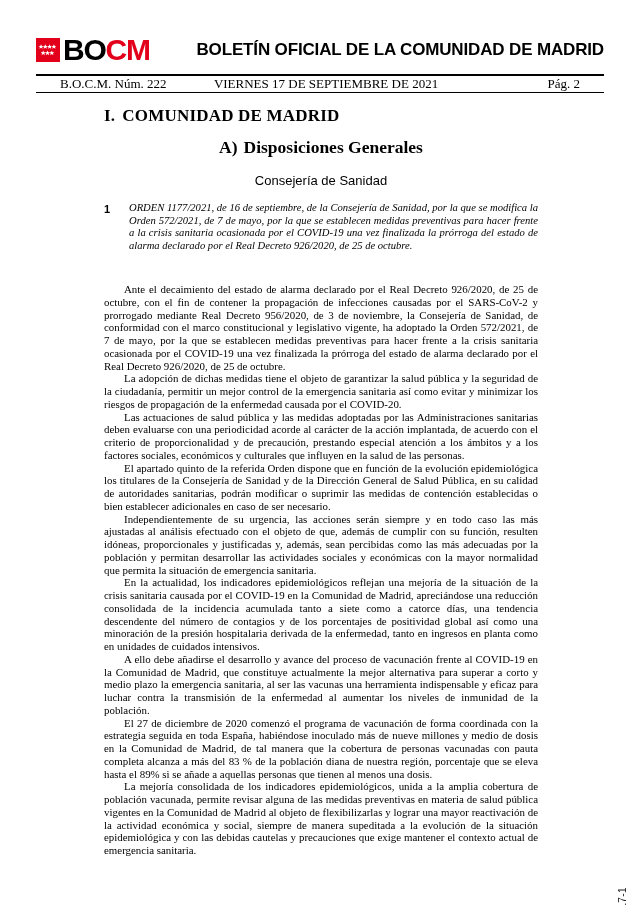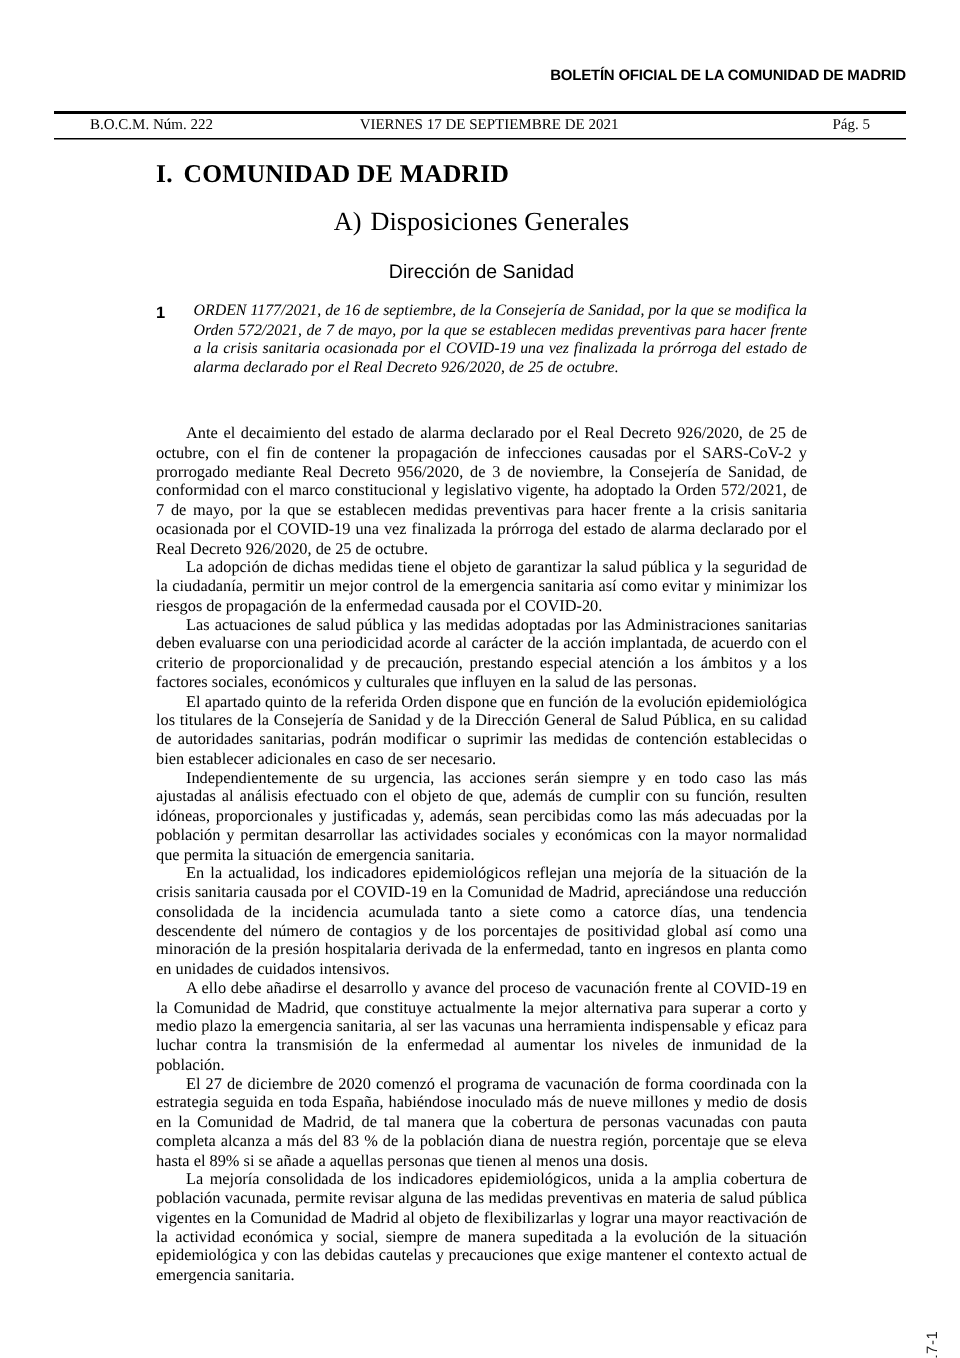--- a/index.html
+++ b/index.html
@@ -50,21 +50,21 @@
     white-space: nowrap;
   }
   .logo-bo { color: #000000; }
   .logo-cm { color: #e3001b; }
 
   .masthead-title {
     flex: 1;
     text-align: right;
     font-family: "Liberation Sans", "DejaVu Sans", sans-serif;
     font-weight: bold;
-    font-size: 10px;
+    font-size: 17px;
     letter-spacing: -0.15px;
     white-space: nowrap;
     color: #000000;
   }
 
   
   .rule {
     position: absolute;
     left: 36px;
     width: 568px;
@@ -72,21 +72,21 @@
   }
   .rule-top  { top: 74px;  height: 1.6px; }
   .rule-bot  { top: 92px;  height: 0.8px; }
 
   .runhead {
     position: absolute;
     left: 36px;
     top: 77px;
     width: 568px;
     height: 14px;
-    font-size: 10px;
+    font-size: 13px;
     line-height: 14px;
     white-space: nowrap;
   }
   .runhead .rh-left   { position: absolute; left: 24px;  top: 0; }
   .runhead .rh-center { position: absolute; left: 12px; right: 0; text-align: center; top: 0; }
   .runhead .rh-right  { position: absolute; right: 24px; top: 0; }
 
   
   .doc-title {
     position: absolute;
@@ -99,21 +99,21 @@
   }
   .doc-title .numeral { margin-right: 7px; }
 
   .doc-subtitle {
     position: absolute;
     left: 104px;
     top: 137px;
     width: 434px;
     text-align: center;
     font-size: 17.5px;
-    font-weight: normal;
+    font-weight: bold;
   }
   .doc-subtitle .letter { margin-right: 6px; }
 
   .doc-dept {
     position: absolute;
     left: 104px;
     top: 173px;
     width: 434px;
     text-align: center;
     font-family: "Liberation Sans", "DejaVu Sans", sans-serif;
@@ -174,40 +174,57 @@
     color: #1a1a1a;
     transform: rotate(-90deg);
     transform-origin: 100% 100%;
     white-space: nowrap;
   }
 </style>
 </head>
 <body>
 
 <div class="masthead">
+  <div class="logo">
+    <span class="logo-shield">
+      <svg width="24" height="24" viewBox="0 0 24 24" aria-hidden="true">
+        <rect x="0" y="0" width="24" height="24" fill="#e3001b"></rect>
+        <g fill="#ffffff">
+          <polygon points="5,6.2 5.75,7.9 7.55,7.9 6.1,9 6.65,10.75 5,9.7 3.35,10.75 3.9,9 2.45,7.9 4.25,7.9"></polygon>
+          <polygon points="9.3,6.2 10.05,7.9 11.85,7.9 10.4,9 10.95,10.75 9.3,9.7 7.65,10.75 8.2,9 6.75,7.9 8.55,7.9"></polygon>
+          <polygon points="13.6,6.2 14.35,7.9 16.15,7.9 14.7,9 15.25,10.75 13.6,9.7 11.95,10.75 12.5,9 11.05,7.9 12.85,7.9"></polygon>
+          <polygon points="17.9,6.2 18.65,7.9 20.45,7.9 19,9 19.55,10.75 17.9,9.7 16.25,10.75 16.8,9 15.35,7.9 17.15,7.9"></polygon>
+          <polygon points="7.2,12.6 7.95,14.3 9.75,14.3 8.3,15.4 8.85,17.15 7.2,16.1 5.55,17.15 6.1,15.4 4.65,14.3 6.45,14.3"></polygon>
+          <polygon points="11.5,12.6 12.25,14.3 14.05,14.3 12.6,15.4 13.15,17.15 11.5,16.1 9.85,17.15 10.4,15.4 8.95,14.3 10.75,14.3"></polygon>
+          <polygon points="15.8,12.6 16.55,14.3 18.35,14.3 16.9,15.4 17.45,17.15 15.8,16.1 14.15,17.15 14.7,15.4 13.25,14.3 15.05,14.3"></polygon>
+        </g>
+      </svg>
+    </span>
+    <span class="logo-text"><span class="logo-bo">BO</span><span class="logo-cm">CM</span></span>
+  </div>
   <div class="masthead-title">BOLETÍN OFICIAL DE LA COMUNIDAD DE MADRID</div>
 </div>
 
 <div class="rule rule-top"></div>
 <div class="runhead">
   <span class="rh-left">B.O.C.M. Núm. 222</span>
   <span class="rh-center">VIERNES 17 DE SEPTIEMBRE DE 2021</span>
-  <span class="rh-right">Pág. 5</span>
+  <span class="rh-right">Pág. 2</span>
 </div>
 <div class="rule rule-bot"></div>
 
 <div class="doc-title">
   <span class="numeral">I.</span><span>COMUNIDAD DE MADRID</span>
 </div>
 
 <div class="doc-subtitle">
   <span class="letter">A)</span><span>Disposiciones Generales</span>
 </div>
 
-<div class="doc-dept">Dirección de Sanidad</div>
+<div class="doc-dept">Consejería de Sanidad</div>
 
 <div class="order-item">
   <div class="order-number">1</div>
   <div class="order-summary">ORDEN 1177/2021, de 16 de septiembre, de la Consejería de Sanidad, por la que se modifica la Orden 572/2021, de 7 de mayo, por la que se establecen medidas preventivas para hacer frente a la crisis sanitaria ocasionada por el COVID-19 una vez finalizada la prórroga del estado de alarma declarado por el Real Decreto 926/2020, de 25 de octubre.</div>
 </div>
 
 <div class="body-text">
   <p>Ante el decaimiento del estado de alarma declarado por el Real Decreto 926/2020, de 25 de octubre, con el fin de contener la propagación de infecciones causadas por el SARS-CoV-2 y prorrogado mediante Real Decreto 956/2020, de 3 de noviembre, la Consejería de Sanidad, de conformidad con el marco constitucional y legislativo vigente, ha adoptado la Orden 572/2021, de 7 de mayo, por la que se establecen medidas preventivas para hacer frente a la crisis sanitaria ocasionada por el COVID-19 una vez finalizada la prórroga del estado de alarma declarado por el Real Decreto 926/2020, de 25 de octubre.</p>
   <p>La adopción de dichas medidas tiene el objeto de garantizar la salud pública y la seguridad de la ciudadanía, permitir un mejor control de la emergencia sanitaria así como evitar y minimizar los riesgos de propagación de la enfermedad causada por el COVID-20.</p>
   <p>Las actuaciones de salud pública y las medidas adoptadas por las Administraciones sanitarias deben evaluarse con una periodicidad acorde al carácter de la acción implantada, de acuerdo con el criterio de proporcionalidad y de precaución, prestando especial atención a los ámbitos y a los factores sociales, económicos y culturales que influyen en la salud de las personas.</p>

